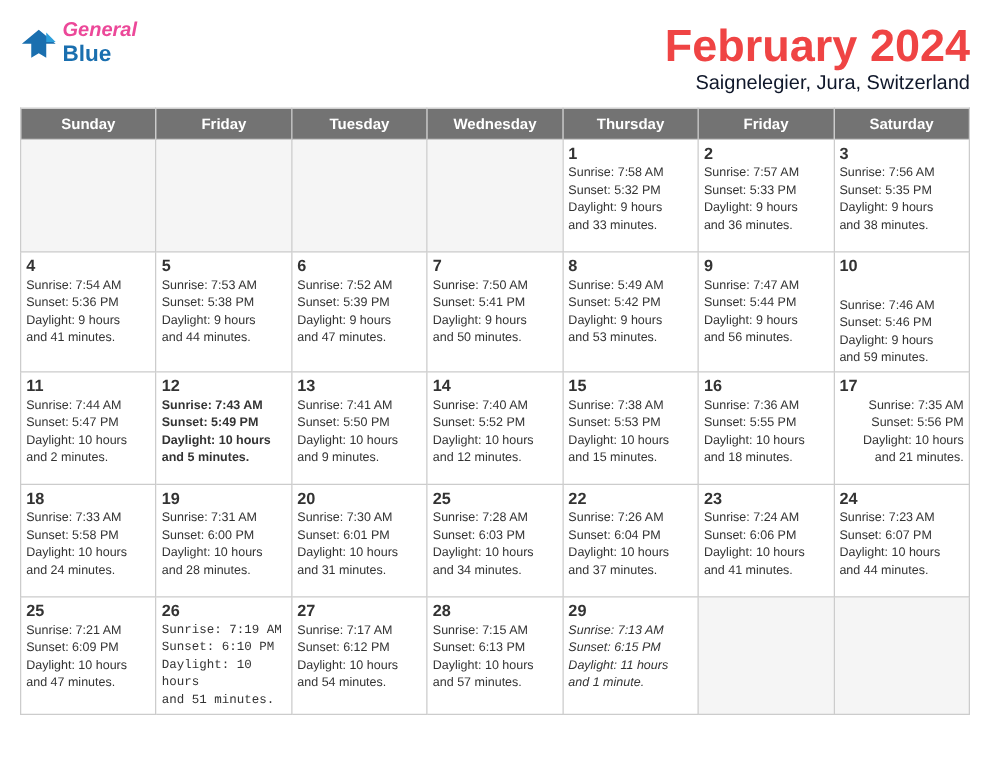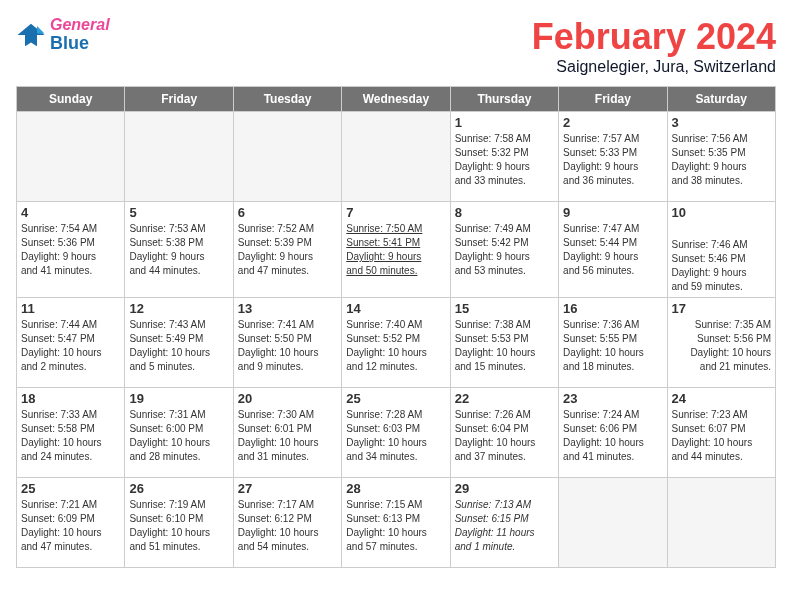--- a/index.html
+++ b/index.html
@@ -166,28 +166,28 @@
         </td>
         <td>
           <span class="day-num">6</span>
           <div class="day-info" style="white-space: pre-line;">Sunrise: 7:52 AM
 Sunset: 5:39 PM
 Daylight: 9 hours
 and 47 minutes.</div>
         </td>
         <td>
           <span class="day-num">7</span>
-          <div class="day-info" style="white-space: pre-line; text-decoration: underline;">Sunrise: 7:50 AM
+          <div class="day-info" style="white-space: pre-line;">Sunrise: 7:50 AM
 Sunset: 5:41 PM
 Daylight: 9 hours
 and 50 minutes.</div>
         </td>
         <td>
           <span class="day-num">8</span>
-          <div class="day-info" style="white-space: pre-line;">Sunrise: 7:49 AM
+          <div class="day-info" style="white-space: pre-line;">Sunrise: 5:49 AM
 Sunset: 5:42 PM
 Daylight: 9 hours
 and 53 minutes.</div>
         </td>
         <td>
           <span class="day-num">9</span>
           <div class="day-info" style="white-space: pre-line;">Sunrise: 7:47 AM
 Sunset: 5:44 PM
 Daylight: 9 hours
 and 56 minutes.</div>
@@ -203,21 +203,21 @@
       <tr>
         <td>
           <span class="day-num">11</span>
           <div class="day-info" style="white-space: pre-line;">Sunrise: 7:44 AM
 Sunset: 5:47 PM
 Daylight: 10 hours
 and 2 minutes.</div>
         </td>
         <td>
           <span class="day-num">12</span>
-          <div class="day-info" style="white-space: pre-line;">Sunrise: 7:43 AM
+          <div class="day-info" style="white-space: pre-line; font-weight: bold;">Sunrise: 7:43 AM
 Sunset: 5:49 PM
 Daylight: 10 hours
 and 5 minutes.</div>
         </td>
         <td>
           <span class="day-num">13</span>
           <div class="day-info" style="white-space: pre-line;">Sunrise: 7:41 AM
 Sunset: 5:50 PM
 Daylight: 10 hours
 and 9 minutes.</div>
@@ -305,21 +305,21 @@
       <tr>
         <td>
           <span class="day-num">25</span>
           <div class="day-info" style="white-space: pre-line;">Sunrise: 7:21 AM
 Sunset: 6:09 PM
 Daylight: 10 hours
 and 47 minutes.</div>
         </td>
         <td>
           <span class="day-num">26</span>
-          <div class="day-info" style="white-space: pre-line;">Sunrise: 7:19 AM
+          <div class="day-info" style="white-space: pre-line; font-family: Liberation Mono, monospace;">Sunrise: 7:19 AM
 Sunset: 6:10 PM
 Daylight: 10 hours
 and 51 minutes.</div>
         </td>
         <td>
           <span class="day-num">27</span>
           <div class="day-info" style="white-space: pre-line;">Sunrise: 7:17 AM
 Sunset: 6:12 PM
 Daylight: 10 hours
 and 54 minutes.</div>

